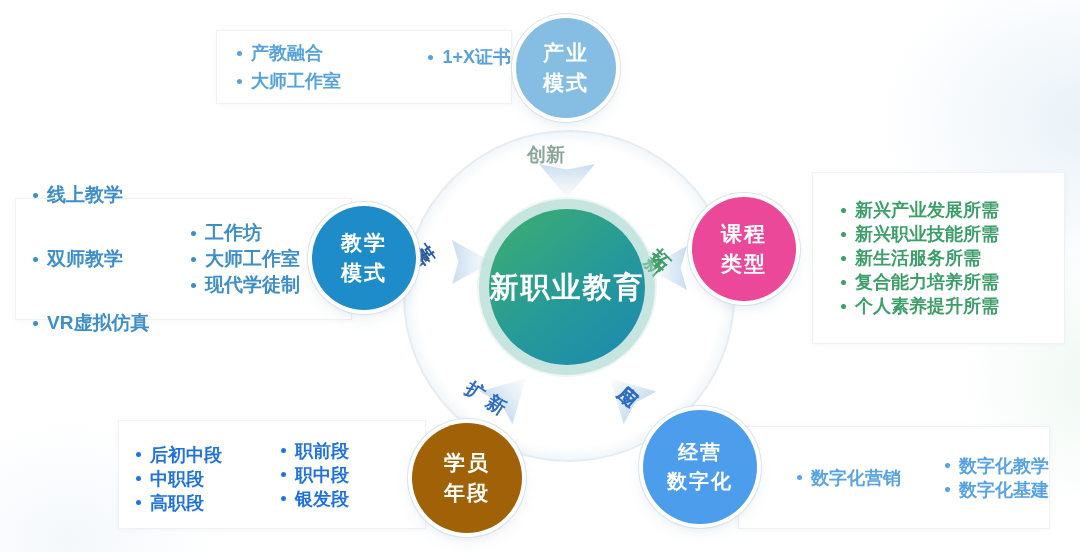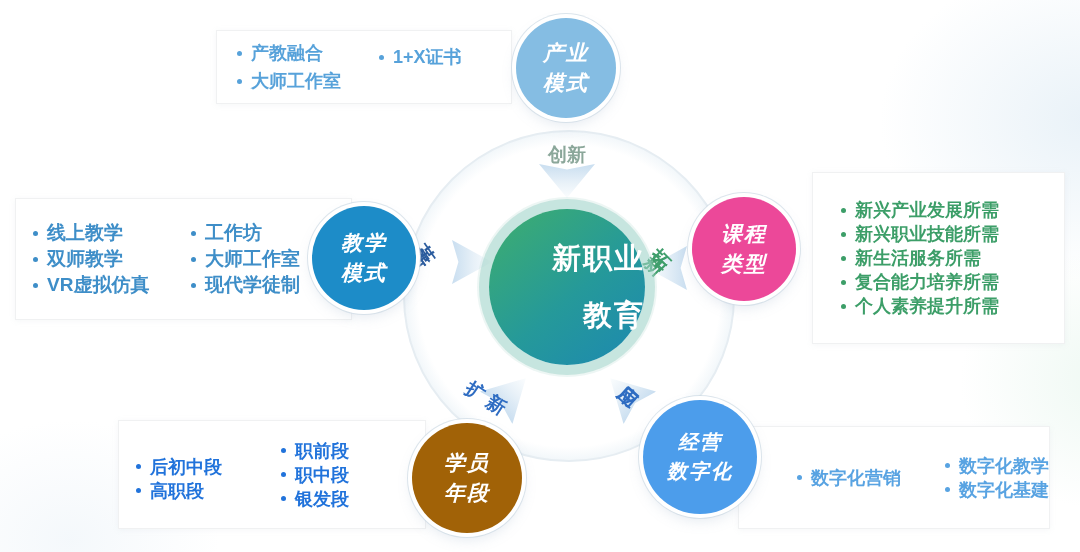--- a/index.html
+++ b/index.html
@@ -22,58 +22,57 @@
     position:absolute;left:403px;top:130px;width:328px;height:328px;
     border-radius:50%;border:2px solid #e6edf2;z-index:1;
     background:radial-gradient(closest-side,rgba(255,255,255,0) 92%,rgba(234,242,247,0.6));
   }
 
   
   .center-circle{
     position:absolute;left:489px;top:209px;width:156px;height:156px;border-radius:50%;
     background:linear-gradient(140deg,#3bab74 8%,#25999a 55%,#1e8bad 92%);
     box-shadow:0 0 0 10px rgba(146,206,193,0.42),0 0 0 12px rgba(190,224,216,0.28);
-    display:flex;flex-direction:column;align-items:flex-end;justify-content:center;
+    display:flex;flex-direction:row;align-items:center;justify-content:center;
     z-index:6;color:#fff;font-weight:700;font-size:29px;letter-spacing:2px;
     text-align:center;line-height:1.0;
   }
   .center-circle .cline{display:block;margin:14px 0;}
 
   
   .node{
     position:absolute;border-radius:50%;z-index:5;color:#fff;font-weight:700;
     font-size:21px;letter-spacing:2px;line-height:1.45;text-align:center;
     display:flex;flex-direction:column;align-items:center;justify-content:center;
     box-shadow:0 0 0 4px #ffffff,0 0 0 5px rgba(205,218,228,0.7),0 6px 14px rgba(140,165,190,0.25);
-    font-style:italic;
   }
   .node-industry {left:516px;top:18px; width:100px;height:100px;background:#85bde3;}
   .node-teaching {left:312px;top:206px;width:104px;height:104px;background:#1d8cc8;}
   .node-course   {left:692px;top:197px;width:104px;height:104px;background:#ec4899;}
   .node-student  {left:412px;top:423px;width:110px;height:110px;background:#a16207;}
-  .node-operation{left:643px;top:400px;width:114px;height:114px;background:#4c9deb;font-size:20px;}
+  .node-operation{left:643px;top:410px;width:114px;height:114px;background:#4c9deb;font-size:20px;}
 
   
   .panel{
     position:absolute;background:#ffffff;border:1px solid #f0f1f2;z-index:2;
     box-shadow:0 1px 6px rgba(160,175,190,0.10);
     display:flex;align-items:stretch;box-sizing:border-box;
   }
   .panel .col{display:flex;flex-direction:column;justify-content:center;}
   .li{display:flex;align-items:center;white-space:nowrap;font-weight:700;}
   .dot{width:5px;height:5px;border-radius:50%;margin-right:9px;flex:0 0 auto;}
 
-  .panel-industry{left:216px;top:30px;width:296px;height:74px;padding:8px 0 8px 20px;font-size:18px;color:#57a2da;}
+  .panel-industry{left:216px;top:30px;width:296px;height:74px;padding:8px 0 8px 20px;font-size:18px;color:#57a2da;justify-content:space-between;}
   .panel-industry .dot{background:#57a2da;}
   .panel-industry .col2{margin-left:38px;justify-content:flex-start;padding-top:6px;}
   .panel-industry .col1{justify-content:space-around;}
 
   .panel-teaching{left:15px;top:198px;width:337px;height:122px;padding:10px 0 10px 17px;font-size:19px;color:#3e8ec8;}
   .panel-teaching .dot{background:#3e8ec8;}
-  .panel-teaching .col1{width:158px;}
+  .panel-teaching .col1{width:158px;gap:38px;}
 
   .panel-course{left:812px;top:172px;width:253px;height:172px;padding:10px 0 10px 28px;font-size:18px;color:#3c9e68;}
   .panel-course .dot{background:#3c9e68;}
   .panel-course .col{width:100%;}
 
   .panel-student{left:118px;top:420px;width:308px;height:109px;padding:8px 0 8px 17px;font-size:18px;color:#2173db;}
   .panel-student .dot{background:#2173db;}
   .panel-student .col1{width:145px;margin-top:8px;}
 
   .panel-operation{left:738px;top:426px;width:312px;height:103px;padding:12px 0 12px 17px;font-size:18px;color:#58a3e2;}
@@ -88,21 +87,21 @@
   }
   .arrow-top         {left:539px;top:164px;width:56px;height:34px;transform:rotate(0deg);}
   .arrow-left        {left:450px;top:242px;width:44px;height:40px;transform:rotate(-90deg);}
   .arrow-right       {left:645px;top:248px;width:44px;height:40px;transform:rotate(90deg);}
   .arrow-bottomleft  {left:488px;top:372px;width:46px;height:42px;transform:rotate(-135deg);}
   .arrow-bottomright {left:602px;top:372px;width:46px;height:42px;transform:rotate(135deg);}
 
   
   .alabel{position:absolute;z-index:4;font-weight:700;white-space:nowrap;}
   .vlabel{writing-mode:vertical-rl;text-orientation:upright;letter-spacing:4px;}
-  .alabel-top   {left:527px;top:142px;width:80px;text-align:center;font-size:19px;color:#8ba79a;}
+  .alabel-top   {left:527px;top:142px;width:80px;font-size:19px;color:#8ba79a;}
   .alabel-left  {left:428px;top:238px;font-size:20px;color:#2b5c9e;letter-spacing:6px;transform:rotate(55deg);}
   .alabel-right {left:662px;top:240px;font-size:20px;color:#3f9e6b;letter-spacing:6px;transform:rotate(45deg);}
   .alabel-bl    {left:463px;top:387px;font-size:19px;color:#2e6cc2;letter-spacing:6px;transform:rotate(33deg);}
   .alabel-br    {left:631px;top:377px;font-size:19px;color:#2e6cc2;letter-spacing:2px;transform:rotate(42deg);}
 </style>
 </head>
 <body>
 
 <div class="blob blob-topright"></div>
 <div class="blob blob-right"></div>
@@ -224,20 +223,24 @@
 </div>
 
 <div class="panel panel-student">
   <div class="col col1">
     <div class="li">
         <span class="dot"></span>
         <span>后初中段</span>
       </div>
     <div class="li">
         <span class="dot"></span>
+        <span>中职段</span>
+      </div>
+    <div class="li">
+        <span class="dot"></span>
         <span>高职段</span>
       </div>
   </div>
   <div class="col col2">
     <div class="li">
         <span class="dot"></span>
         <span>职前段</span>
       </div>
     <div class="li">
         <span class="dot"></span>

